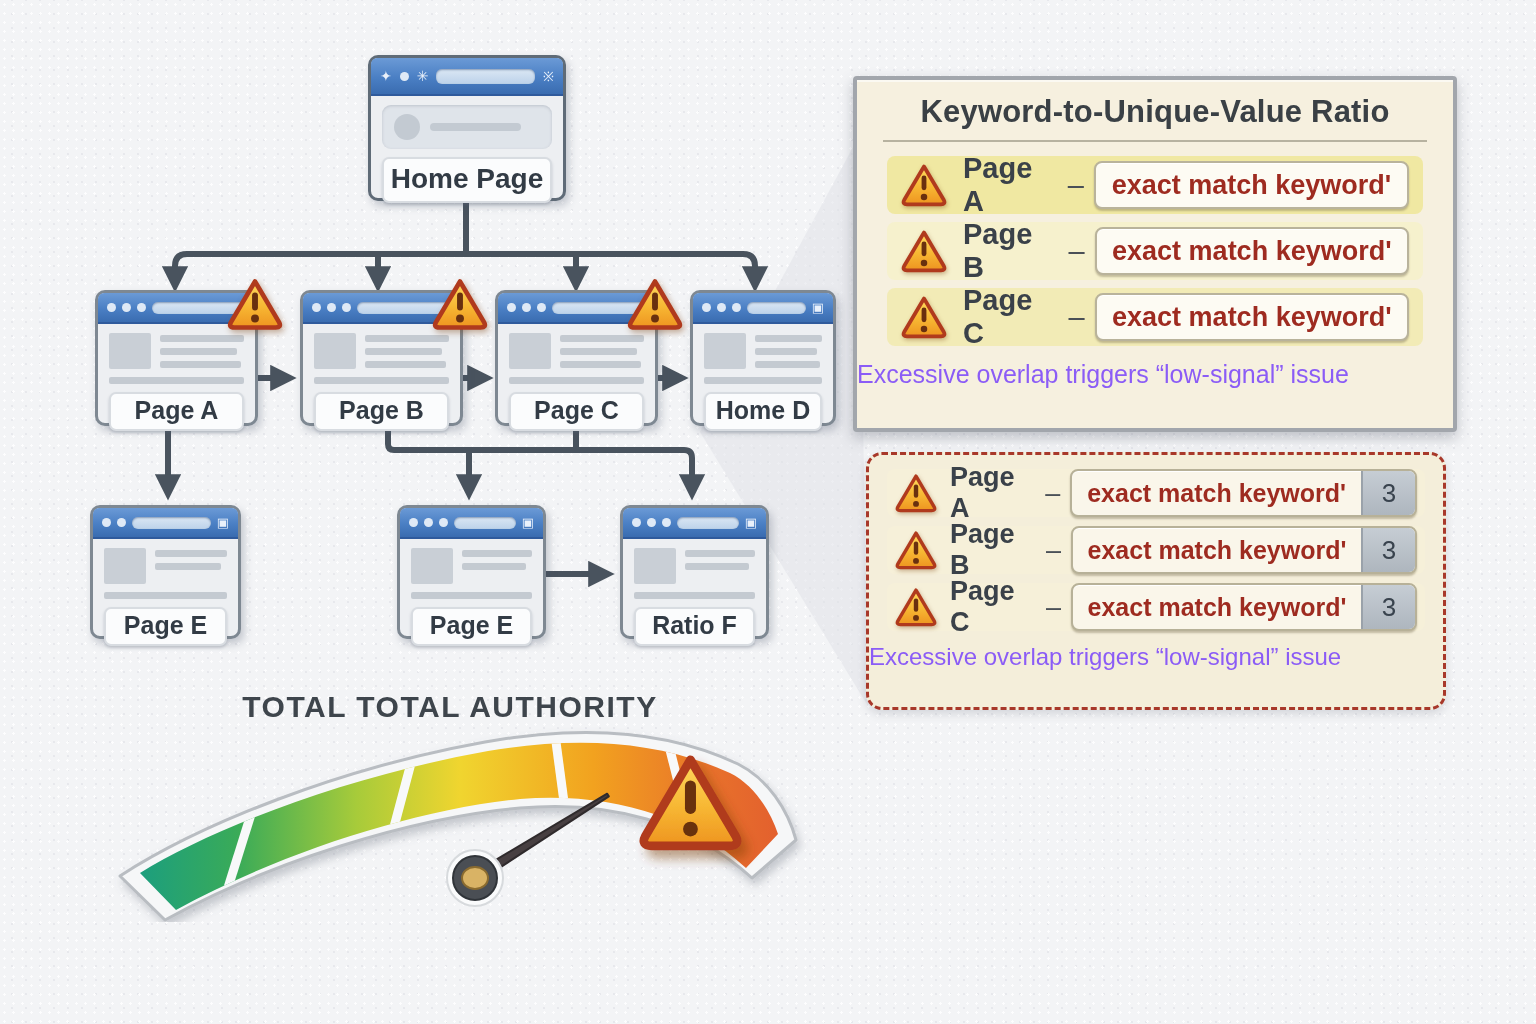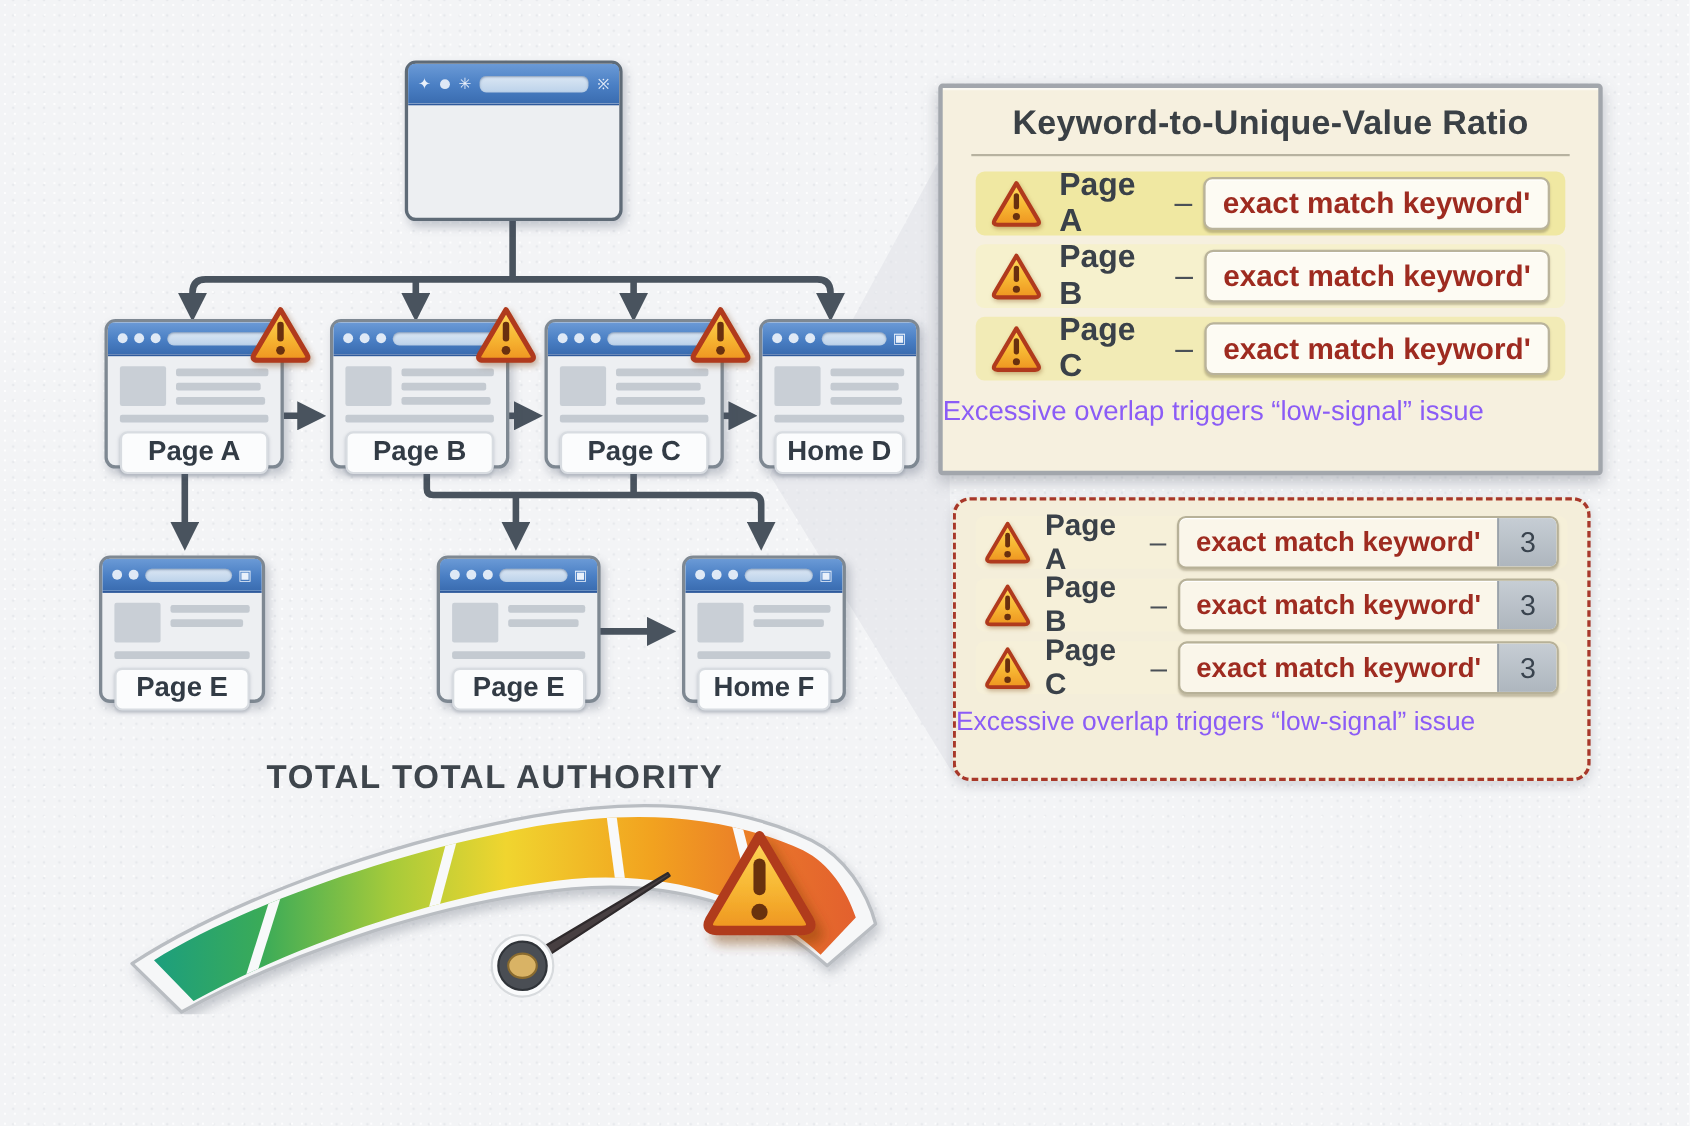--- a/index.html
+++ b/index.html
@@ -138,20 +138,27 @@
   </svg>
 
   <div class="bw home" style="left:368px;top:55px;width:192px;height:140px">
     <div class="bw-head">
       <span class="headglyph">✦</span>
       <span class="dot"></span>
       <span class="headglyph">✳</span>
       <span class="urlbar"></span>
       <span class="winicon">※</span>
     </div>
+    <div class="bw-body">
+      <div class="home-hero">
+        <span class="hero-circle"></span>
+        <span class="hero-line"></span>
+      </div>
+      <div class="bw-label">Home Page</div>
+    </div>
   </div>
 
   <div class="bw" style="left:95px;top:290px;width:157px;height:130px">
     <div class="bw-head">
       <span class="dot"></span>
         <span class="dot"></span>
         <span class="dot"></span>
       <span class="urlbar"></span>
     </div>
     <div class="bw-body">
@@ -298,21 +305,21 @@
     </div>
     <div class="bw-body">
       <div class="crow">
           <div class="ph-img"></div>
         <div class="ph-lines">
             <i></i>
             <i></i>
           </div>
         </div>
       <div class="ph-full"></div>
-      <div class="bw-label">Home F</div>
+      <div class="bw-label">Ratio F</div>
     </div>
   </div>
 
   <div class="panel" id="panel-top">
     <h2>Keyword-to-Unique-Value Ratio</h2>
     <div class="divider"></div>
 
     <div class="prow hl-a">
       <svg class="tri" viewBox="0 0 61 58">
           <use href="#warn-tri"></use>

